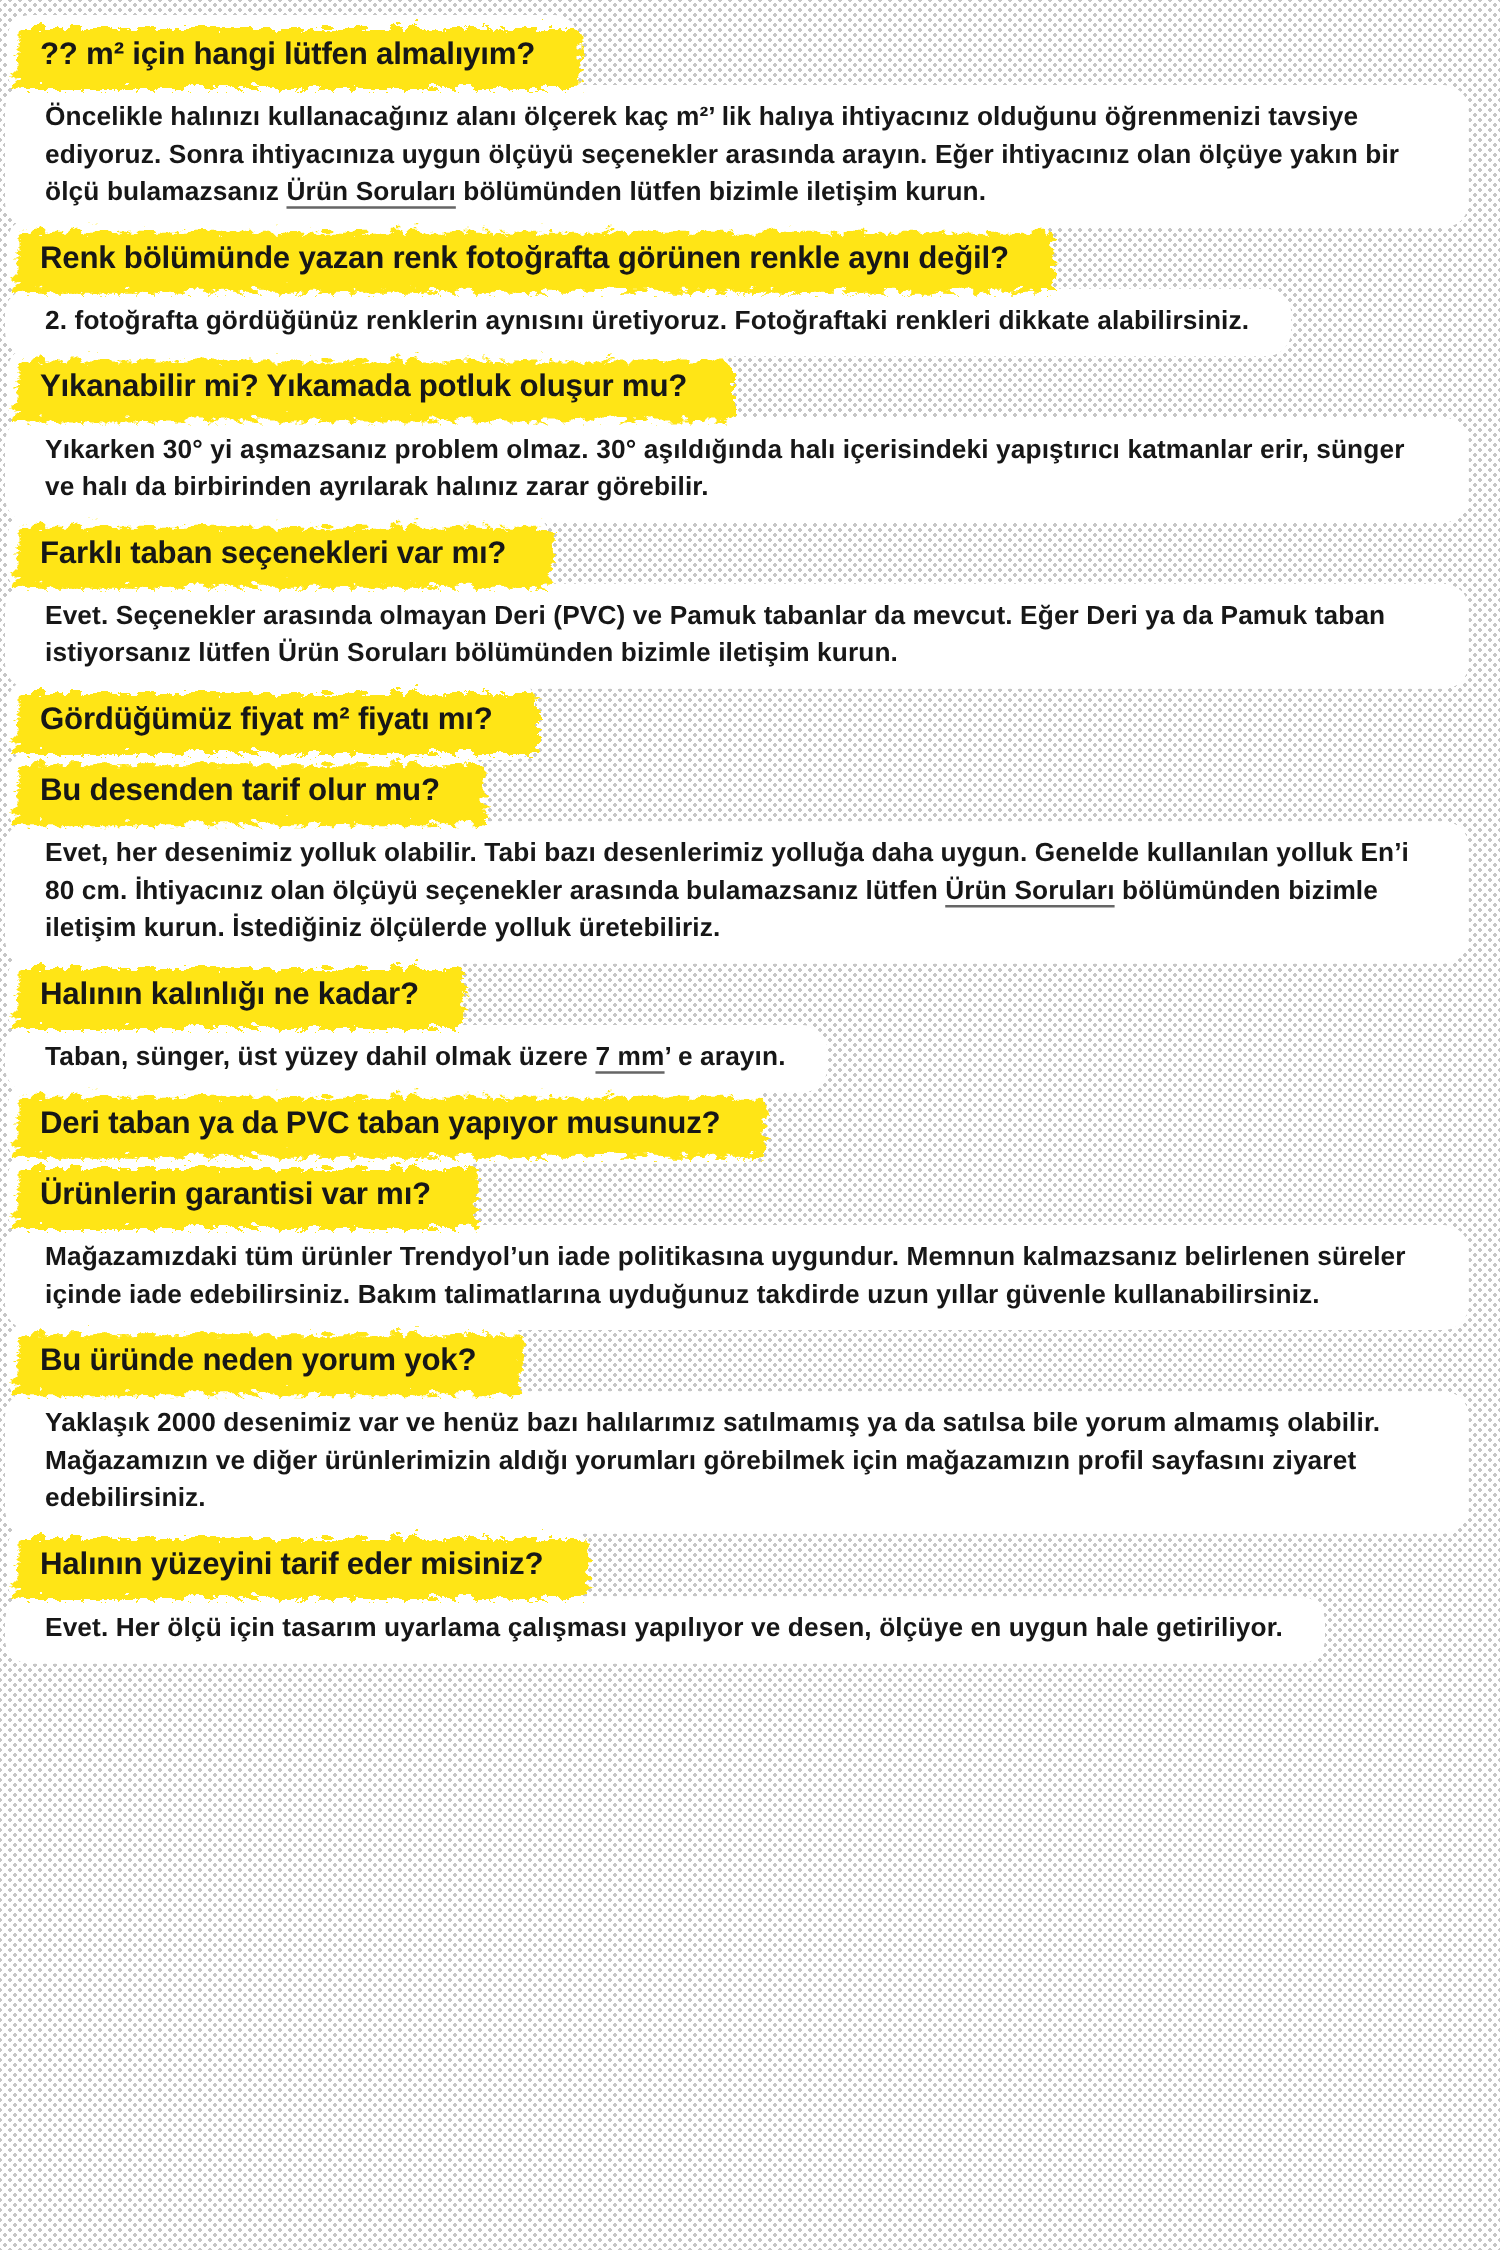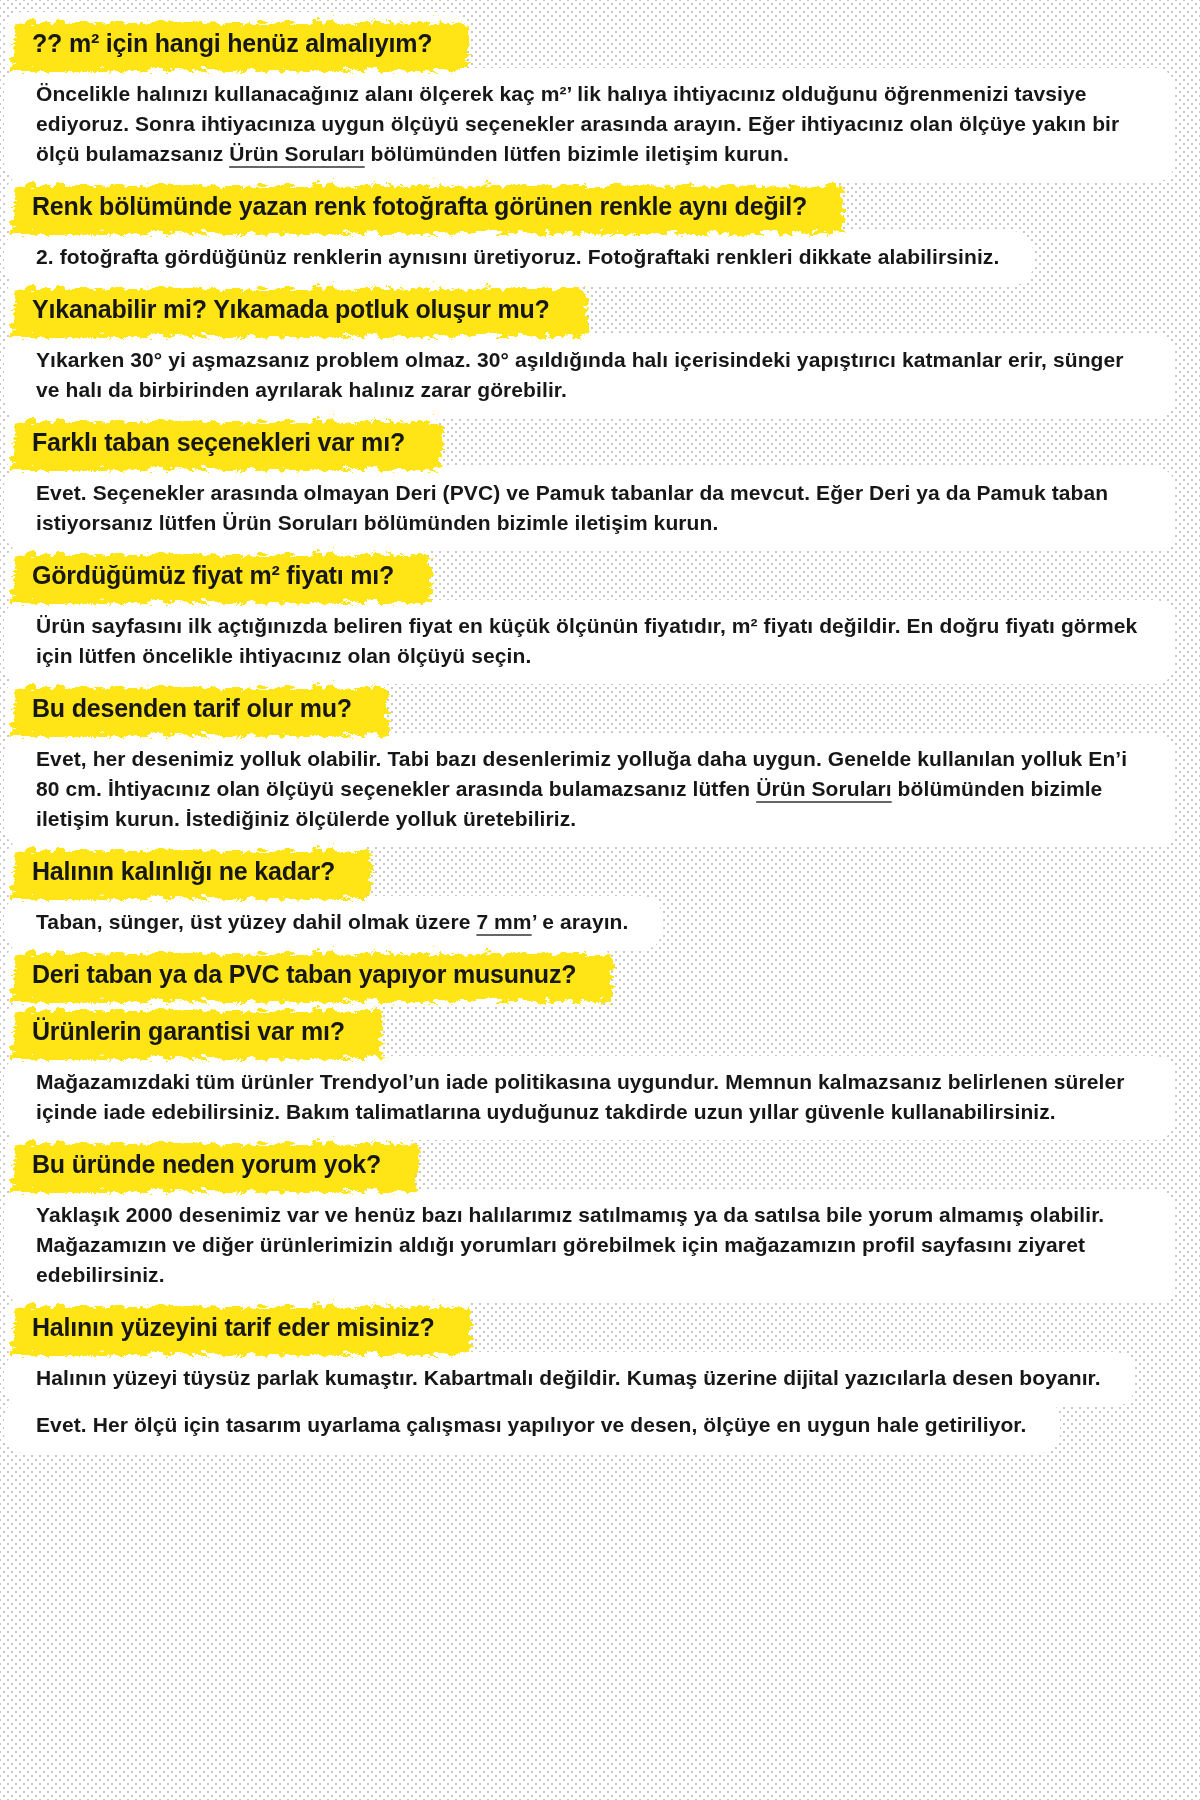--- a/index.html
+++ b/index.html
@@ -95,21 +95,21 @@
 <svg class="defs" aria-hidden="true">
   <filter id="rough-edge" x="-10%" y="-30%" width="120%" height="160%">
     <feTurbulence type="turbulence" baseFrequency="0.07 0.11" numOctaves="4" seed="8" result="noise"></feTurbulence>
     <feDisplacementMap in="SourceGraphic" in2="noise" scale="14" xChannelSelector="R" yChannelSelector="G"></feDisplacementMap>
   </filter>
 </svg>
 
 <main class="faq-list">
   <section class="faq-item">
     <div class="q-wrap">
-      <h2 class="q"><span class="q-text">?? m² için hangi henüz almalıyım?</span></h2>
+      <h2 class="q"><span class="q-text">?? m² için hangi lütfen almalıyım?</span></h2>
     </div>
     <div class="a-wrap">
       <p class="a"><span>Öncelikle halınızı kullanacağınız alanı ölçerek kaç m²’ lik halıya ihtiyacınız olduğunu öğrenmenizi tavsiye ediyoruz. Sonra ihtiyacınıza uygun ölçüyü seçenekler arasında arayın. Eğer ihtiyacınız olan ölçüye yakın bir ölçü bulamazsanız </span><span class="u">Ürün Soruları</span><span> bölümünden lütfen bizimle iletişim kurun.</span></p>
     </div>
   </section>
 
   <section class="faq-item">
     <div class="q-wrap">
       <h2 class="q"><span class="q-text">Renk bölümünde yazan renk fotoğrafta görünen renkle aynı değil?</span></h2>
     </div>
@@ -133,23 +133,20 @@
     </div>
     <div class="a-wrap">
       <p class="a"><span>Evet. Seçenekler arasında olmayan Deri (PVC) ve Pamuk tabanlar da mevcut. Eğer Deri ya da Pamuk taban istiyorsanız lütfen Ürün Soruları bölümünden bizimle iletişim kurun.</span></p>
     </div>
   </section>
 
   <section class="faq-item">
     <div class="q-wrap">
       <h2 class="q"><span class="q-text">Gördüğümüz fiyat m² fiyatı mı?</span></h2>
     </div>
-    <div class="a-wrap">
-      <p class="a"><span>Ürün sayfasını ilk açtığınızda beliren fiyat en küçük ölçünün fiyatıdır, m² fiyatı değildir. En doğru fiyatı görmek için lütfen öncelikle ihtiyacınız olan ölçüyü seçin.</span></p>
-    </div>
   </section>
 
   <section class="faq-item">
     <div class="q-wrap">
       <h2 class="q"><span class="q-text">Bu desenden tarif olur mu?</span></h2>
     </div>
     <div class="a-wrap">
       <p class="a"><span>Evet, her desenimiz yolluk olabilir. Tabi bazı desenlerimiz yolluğa daha uygun. Genelde kullanılan yolluk En’i 80 cm. İhtiyacınız olan ölçüyü seçenekler arasında bulamazsanız lütfen </span><span class="u">Ürün Soruları</span><span> bölümünden bizimle iletişim kurun. İstediğiniz ölçülerde yolluk üretebiliriz.</span></p>
     </div>
   </section>
@@ -184,23 +181,20 @@
     </div>
     <div class="a-wrap">
       <p class="a"><span>Yaklaşık 2000 desenimiz var ve henüz bazı halılarımız satılmamış ya da satılsa bile yorum almamış olabilir. Mağazamızın ve diğer ürünlerimizin aldığı yorumları görebilmek için mağazamızın profil sayfasını ziyaret edebilirsiniz.</span></p>
     </div>
   </section>
 
   <section class="faq-item">
     <div class="q-wrap">
       <h2 class="q"><span class="q-text">Halının yüzeyini tarif eder misiniz?</span></h2>
     </div>
-    <div class="a-wrap">
-      <p class="a"><span>Halının yüzeyi tüysüz parlak kumaştır. Kabartmalı değildir. Kumaş üzerine dijital yazıcılarla desen boyanır.</span></p>
-    </div>
   </section>
 
   <section class="faq-item">
     <div class="a-wrap">
       <p class="a"><span>Evet. Her ölçü için tasarım uyarlama çalışması yapılıyor ve desen, ölçüye en uygun hale getiriliyor.</span></p>
     </div>
   </section>
 </main>
 
 </body></html>

